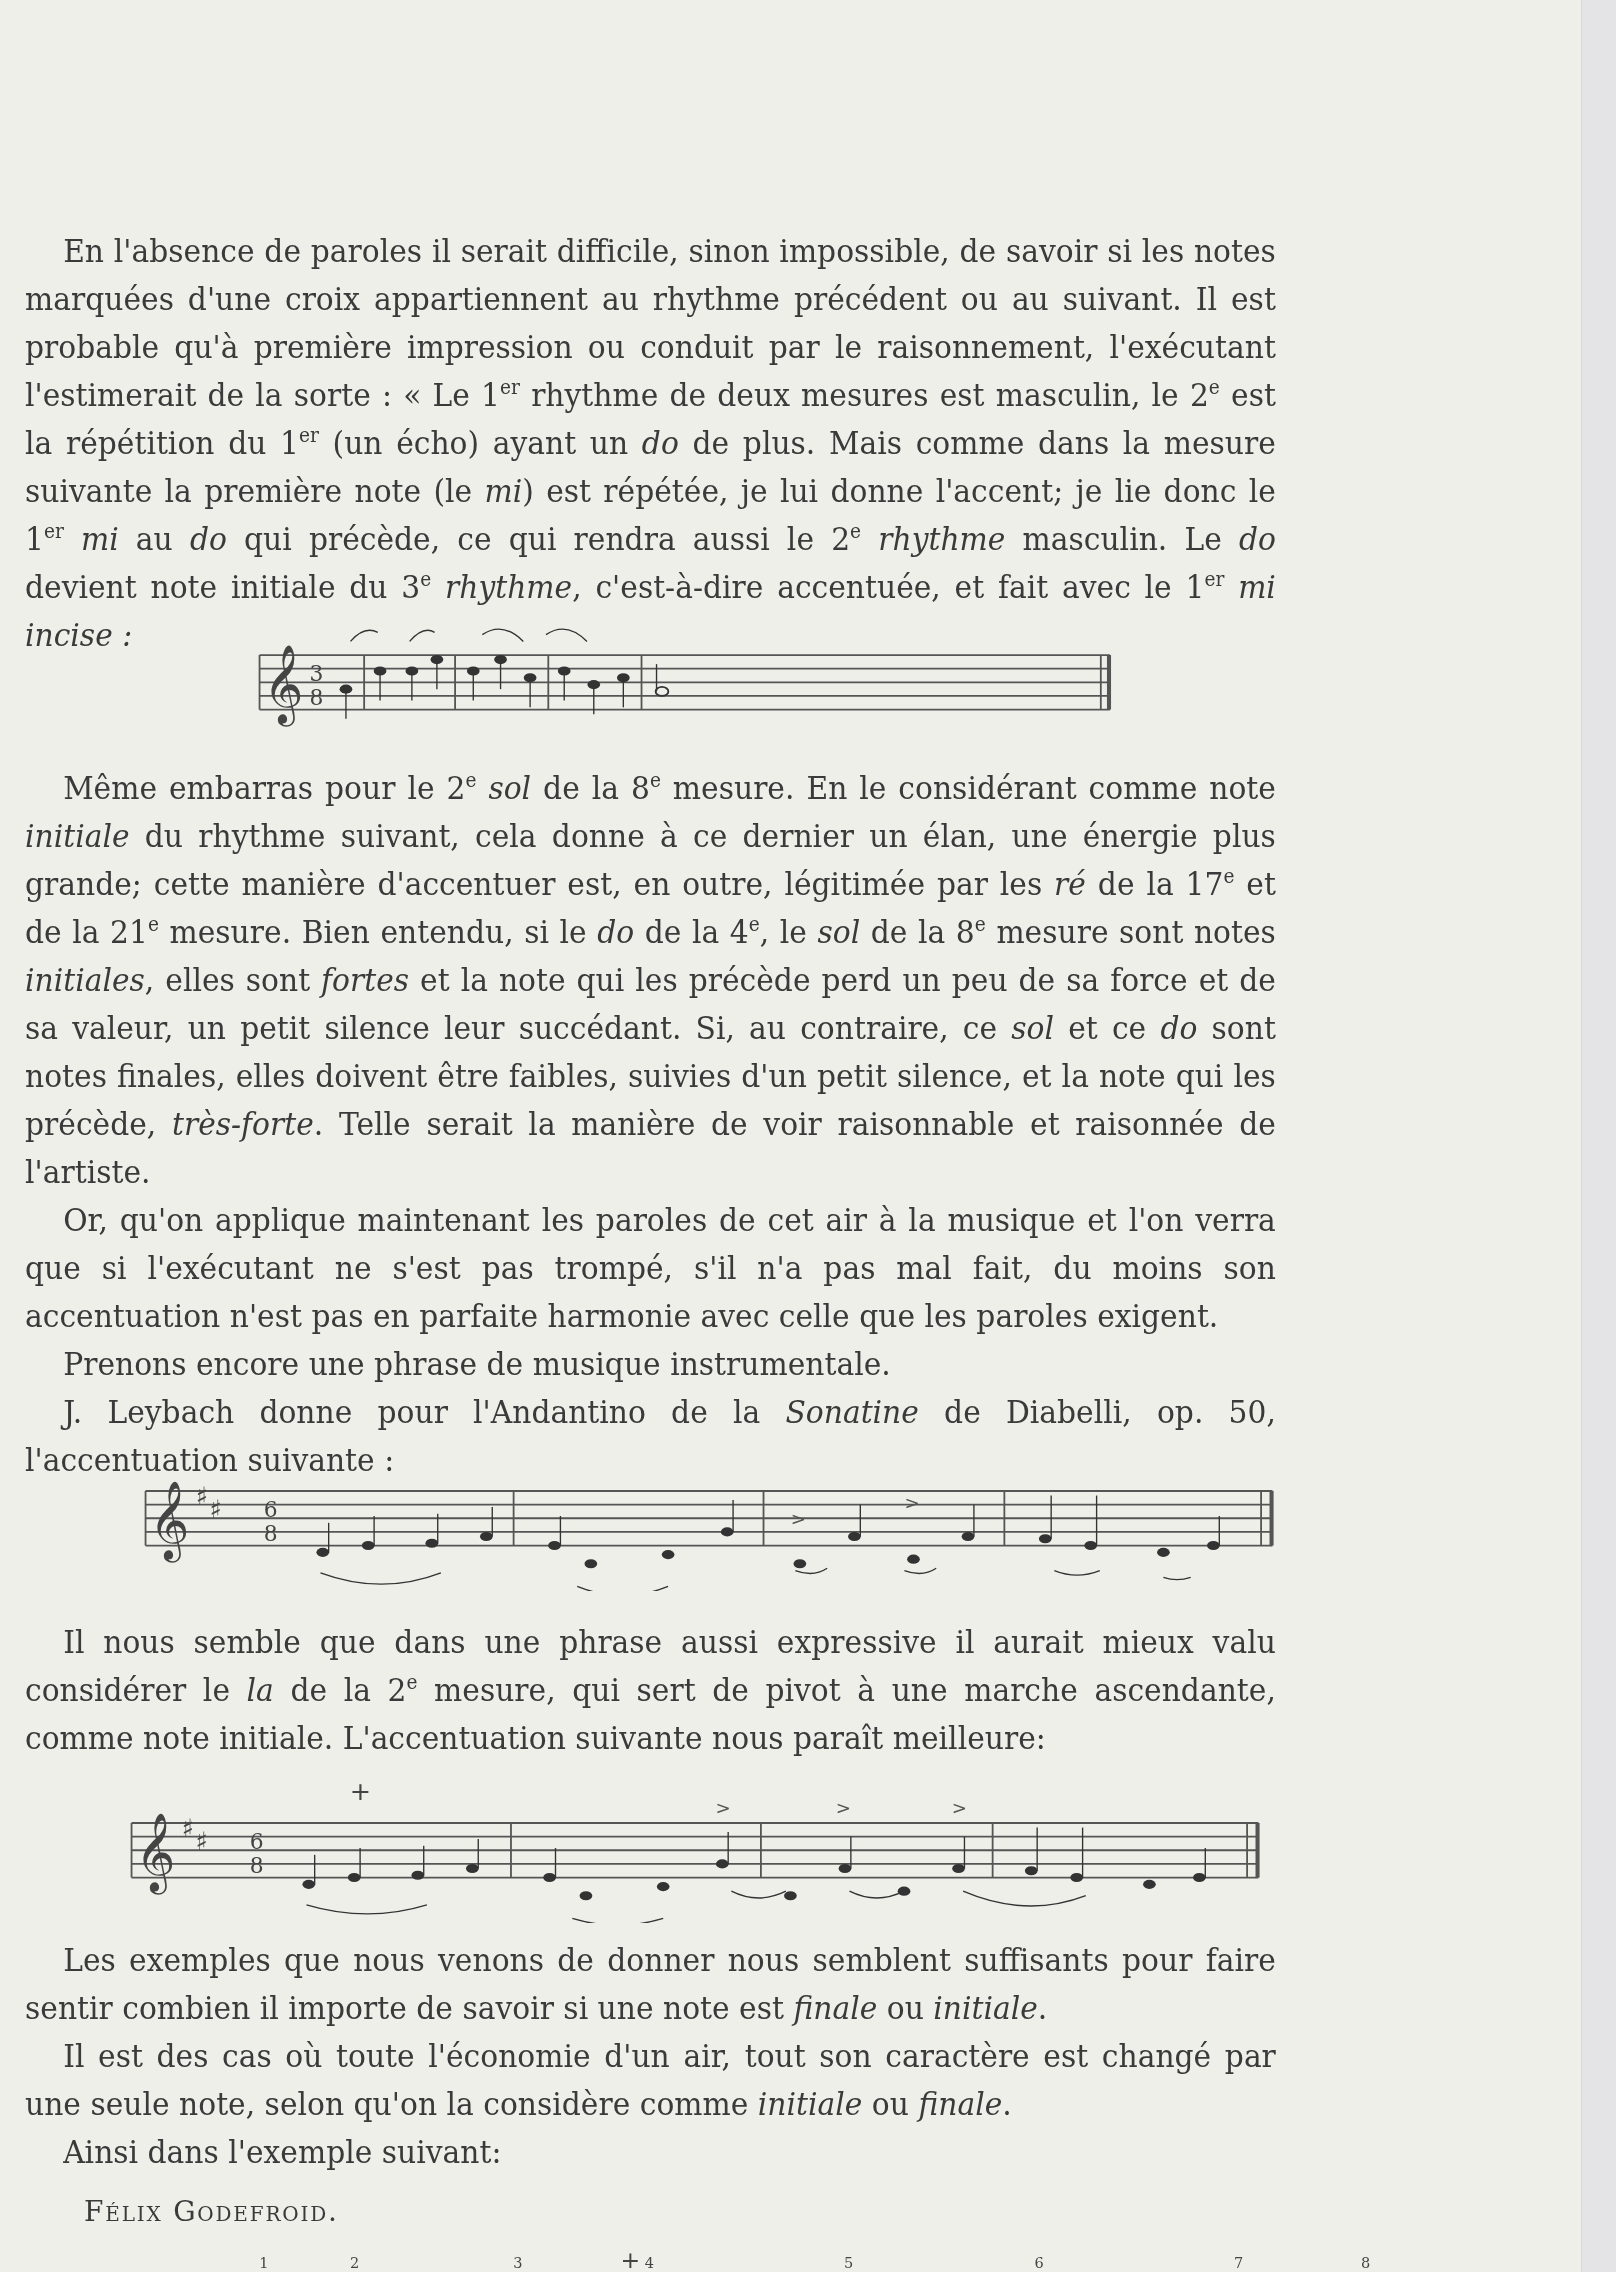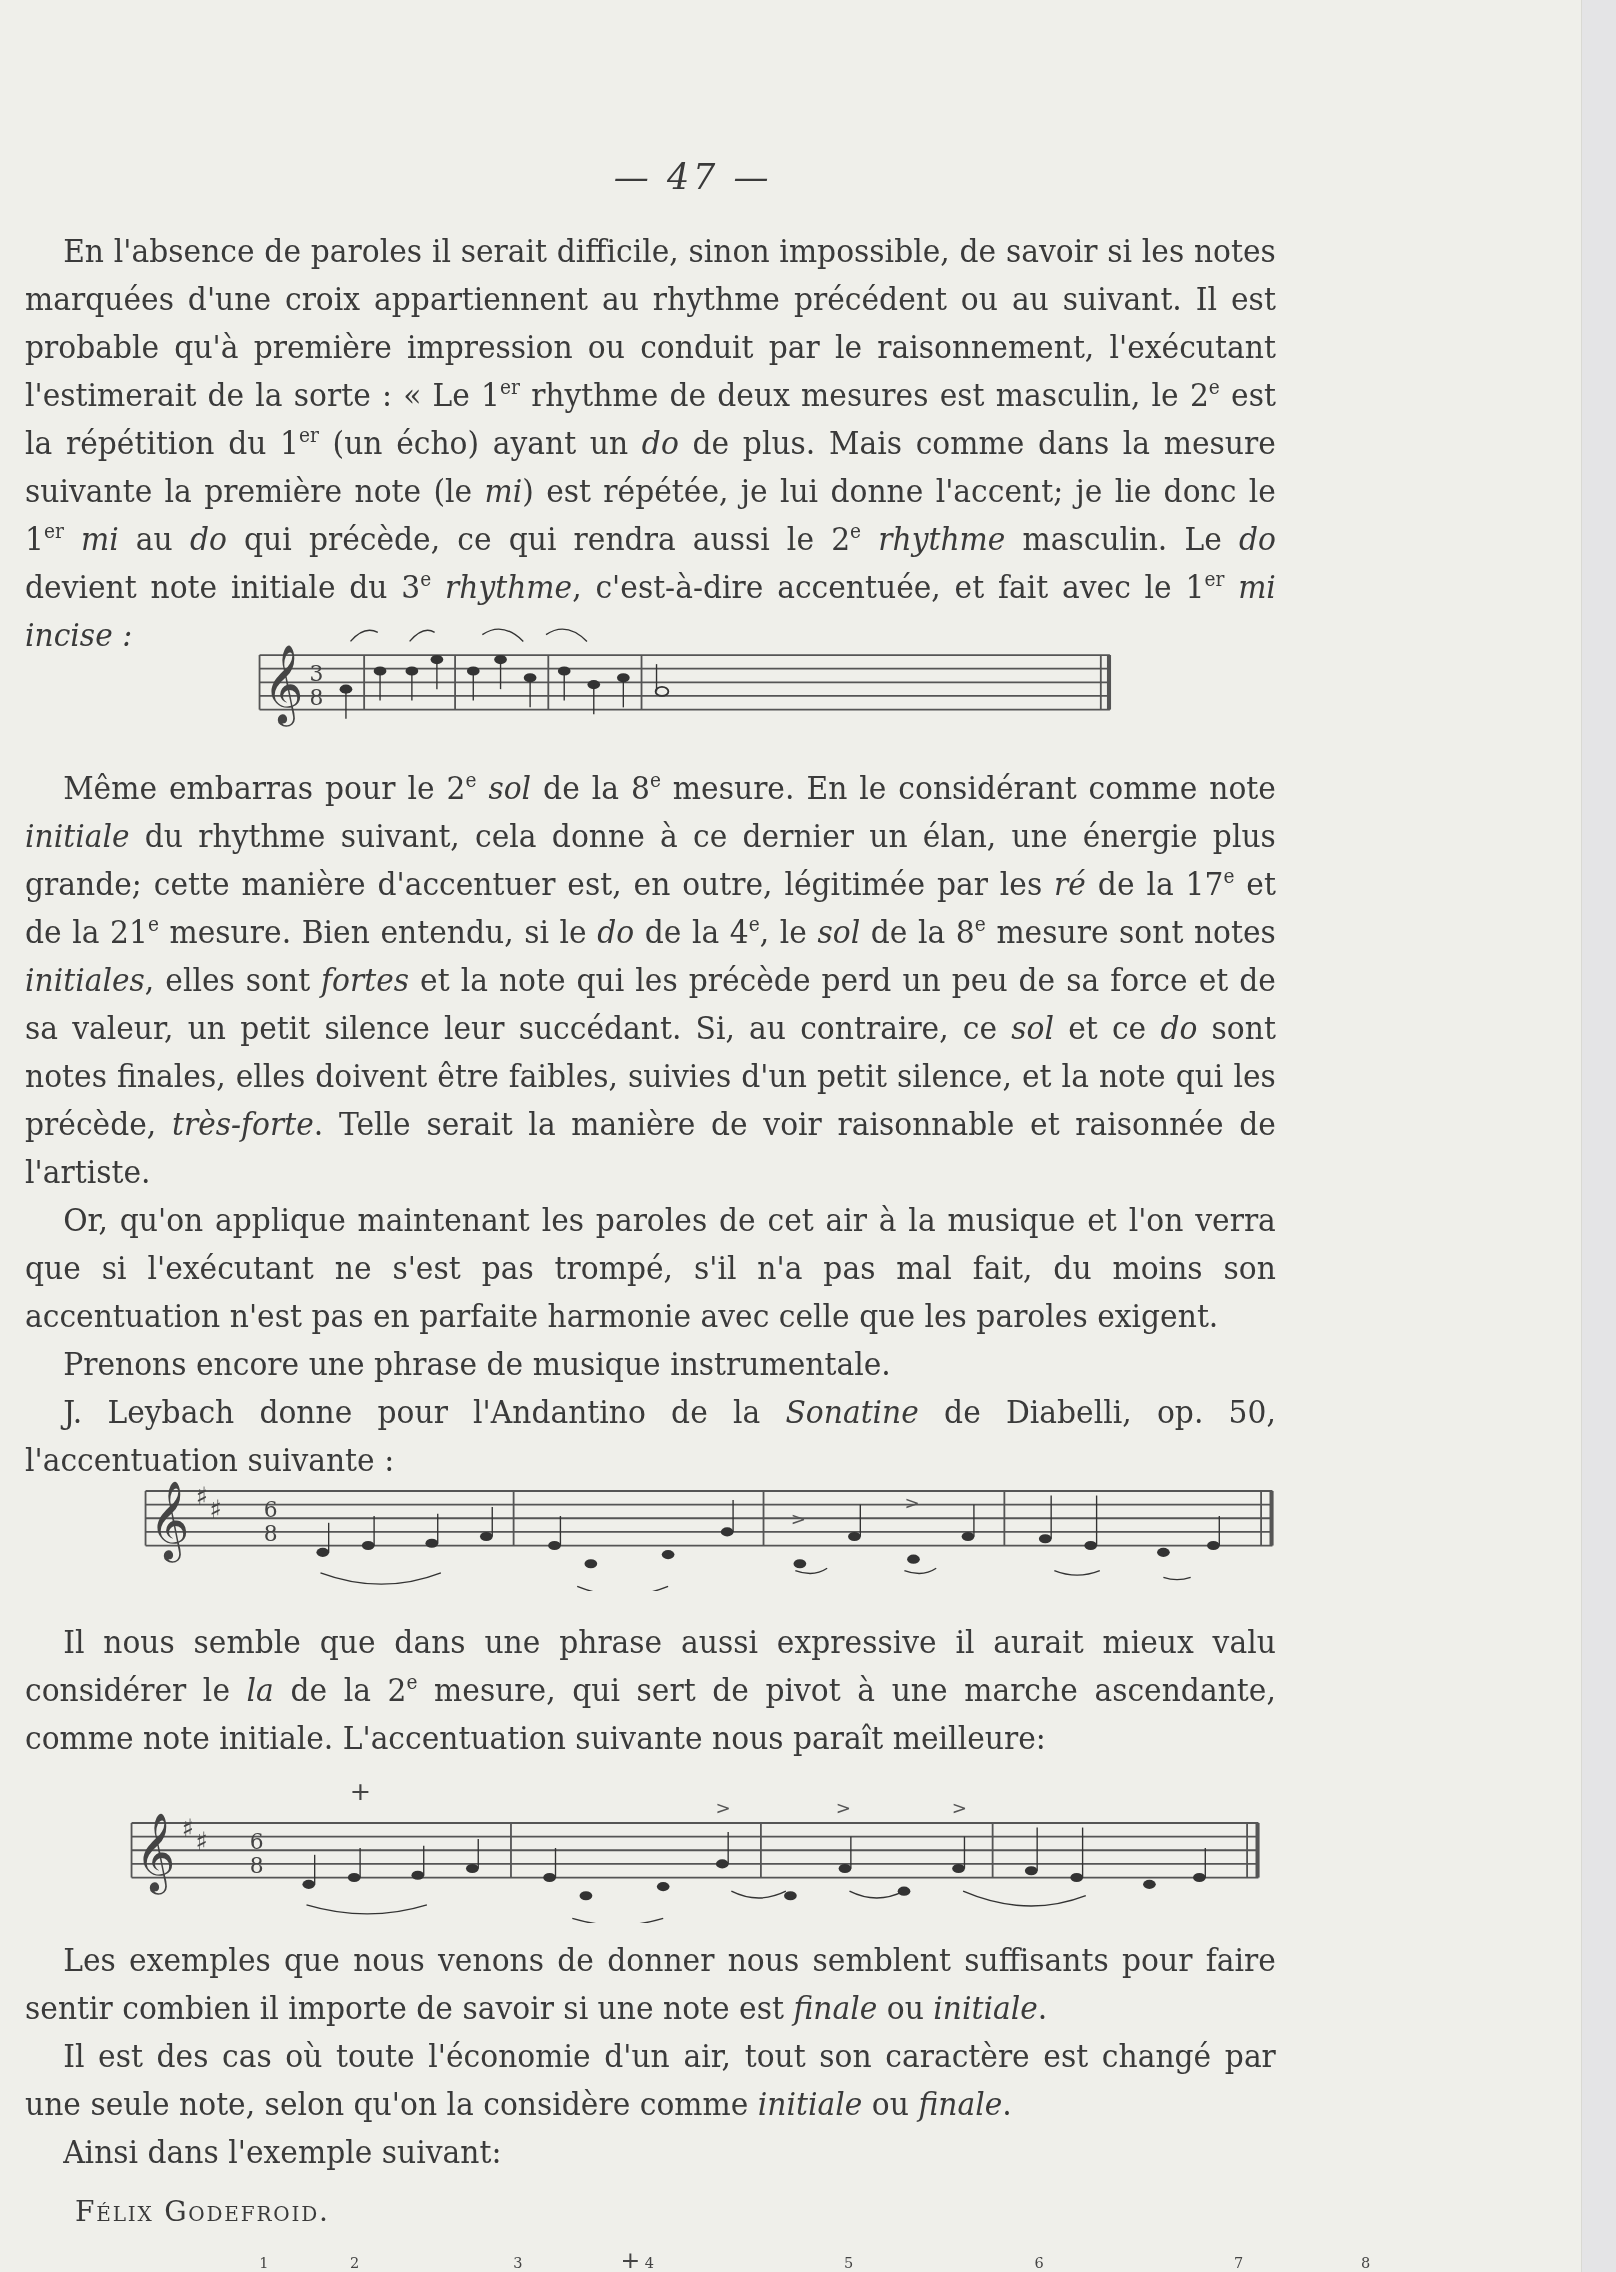--- a/index.html
+++ b/index.html
@@ -5,27 +5,26 @@
   html,body{margin:0;padding:0;}
   body{width:1616px;height:2663px;background:#e4e4e6;position:relative;overflow:hidden;font-family:"DejaVu Serif","Liberation Serif",serif;color:#3a3a3a;}
   .page{position:absolute;left:0;top:0;width:1581px;height:2620px;background:#efefea;border-right:1.4px solid #d9d9d4;border-bottom:1.4px solid #d6d6d2;}
   .folio{position:absolute;top:157px;left:0;width:1386px;text-align:center;font-size:35px;font-style:italic;letter-spacing:3.6px;}
   .text{position:absolute;left:25px;width:1345px;font-size:32px;line-height:48px;text-align:justify;transform:scaleX(0.93);transform-origin:left top;}
   .text p{margin:0;text-indent:41px;}
   .it{font-style:italic;}
   sup{font-size:20px;line-height:0;}
   .staff{position:absolute;}
   .staff svg{display:block;}
-  .composer{position:absolute;left:75px;top:2195px;font-size:28px;letter-spacing:1.8px;font-variant:small-caps;}
+  .composer{position:absolute;left:84px;top:2195px;font-size:28px;letter-spacing:1.8px;font-variant:small-caps;}
 </style>
 </head>
 <body>
 
 <div class="page">
-  <div class="folio">— 47 —</div>
 
   <div class="text" style="top:227px;">
     <p><span>En l'absence de paroles il serait difficile, sinon impossible, de savoir si les notes marquées d'une croix appartiennent au rhythme précédent ou au suivant. Il est probable qu'à première impression ou conduit par le raisonnement, l'exécutant l'estimerait de la sorte : « Le 1</span><sup>er</sup><span> rhythme de deux mesures est masculin, le 2</span><sup>e</sup><span> est la répétition du 1</span><sup>er</sup><span> (un écho) ayant un </span><span class="it">do</span><span> de plus. Mais comme dans la mesure suivante la première note (le </span><span class="it">mi</span><span>) est répétée, je lui donne l'accent; je lie donc le 1</span><sup>er</sup><span> </span><span class="it">mi</span><span> au </span><span class="it">do</span><span> qui précède, ce qui rendra aussi le 2</span><sup>e</sup><span> </span><span class="it">rhythme</span><span> masculin. Le </span><span class="it">do</span><span> devient note initiale du 3</span><sup>e</sup><span> </span><span class="it">rhythme</span><span>, c'est-à-dire accentuée, et fait avec le 1</span><sup>er</sup><span> </span><span class="it">mi incise :</span></p>
   </div>
 
   <div class="staff" style="left:255px;top:623px;">
     <svg width="864" height="105" viewBox="0 0 1900 230">
       <g stroke="#555" stroke-width="4">
         <line x1="10" y1="70" x2="1880" y2="70"></line>
           <line x1="10" y1="100" x2="1880" y2="100"></line>

